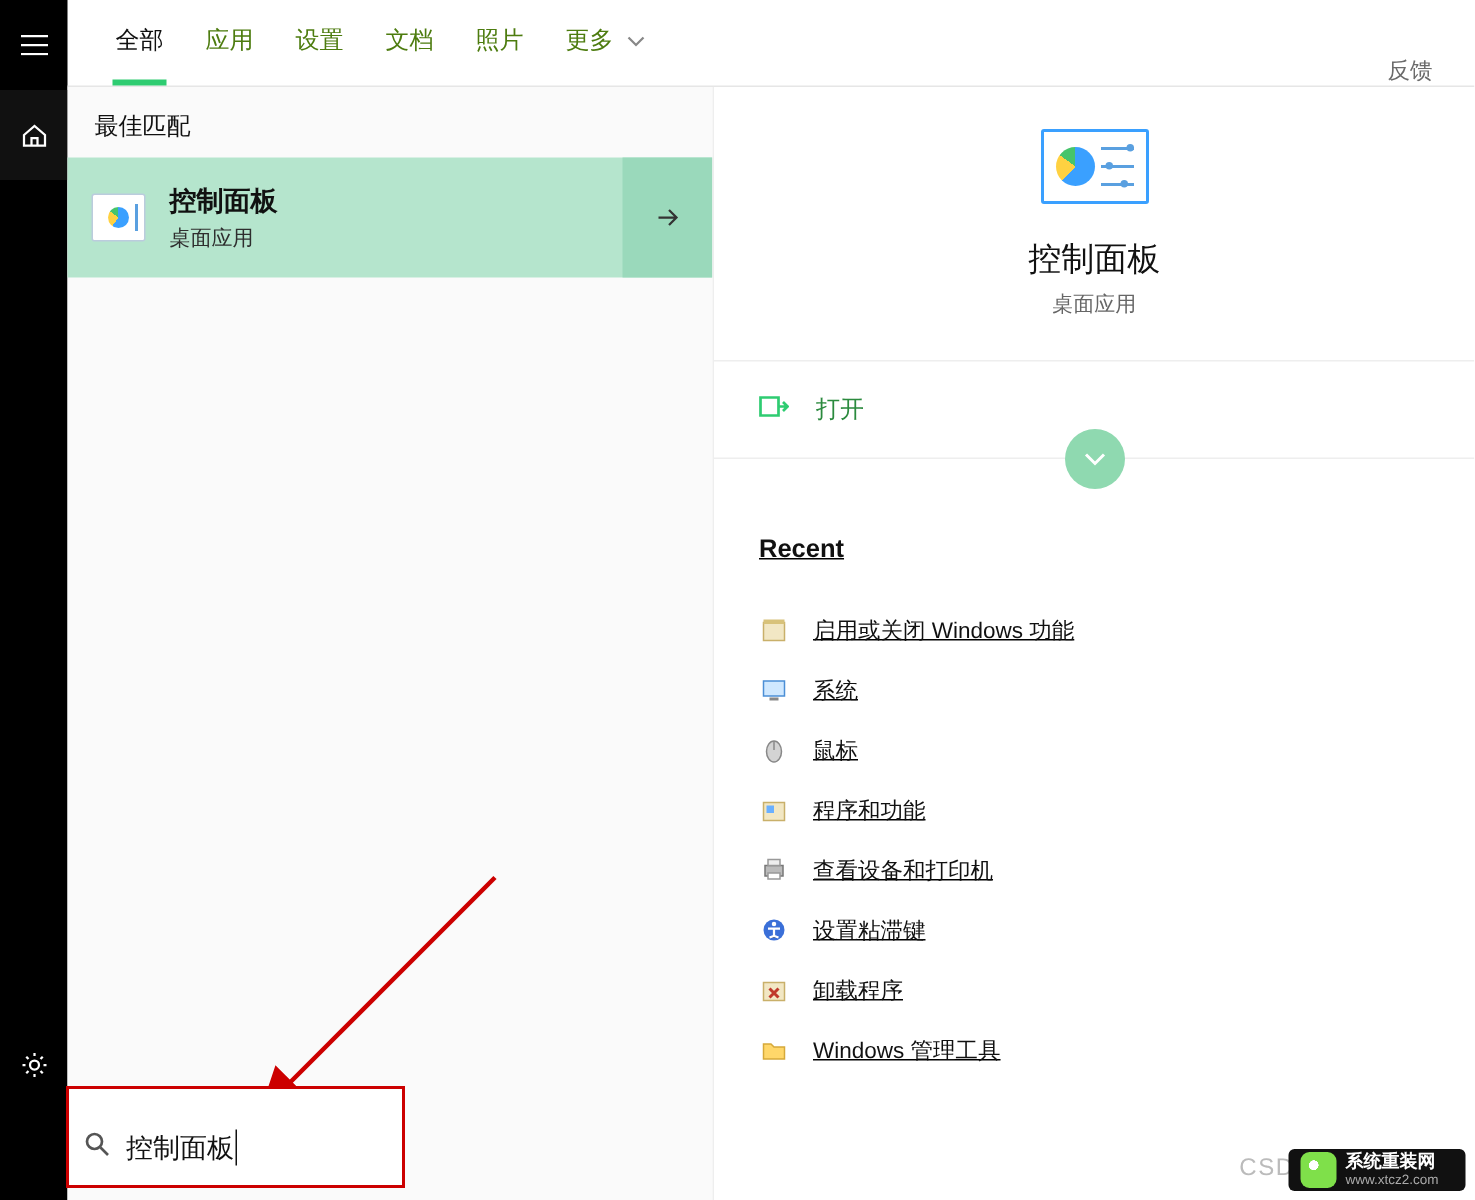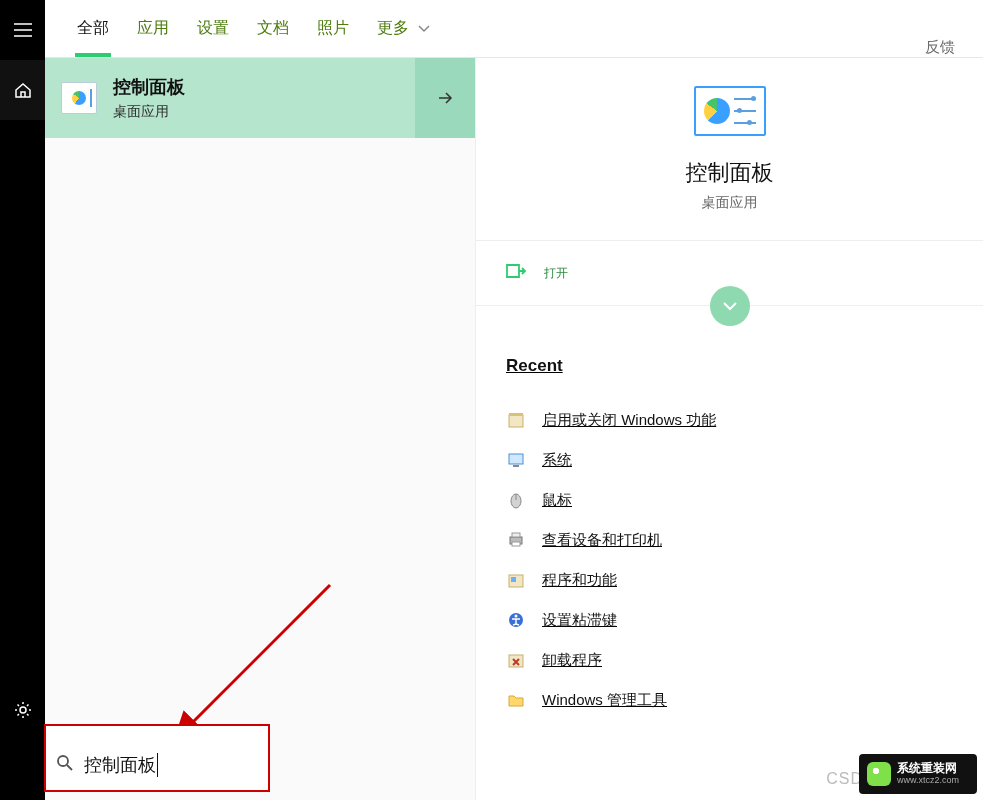--- a/index.html
+++ b/index.html
@@ -151,21 +151,21 @@
   .preview-title { font-size: 22px; color: #111; }
   .preview-sub { font-size: 14px; color: #666; margin-top: 6px; }
   .preview-sep { height: 1px; background: #eee; margin: 0 0 0 0; }
   .open-row {
     display: flex; align-items: center;
     height: 64px;
     padding: 0 30px;
     cursor: pointer;
   }
   .open-row .open-icon { color: #2ecc71; margin-right: 18px; }
-  .open-row .open-label { color: #2b8a3e; font-size: 12px; }
+  .open-row .open-label { color: #2b8a3e; font-size: 16px; }
   .expand-circle {
     align-self: center;
     width: 40px; height: 40px;
     background: #8fd9b0;
     border-radius: 50%;
     display: flex; align-items: center; justify-content: center;
     color: #fff;
     margin: -20px 0 18px 0;
     cursor: pointer;
     position: relative;
@@ -215,21 +215,21 @@
   }
   .csd {
     position: absolute;
     right: 120px; bottom: 12px;
     color: #bbb; font-size: 16px;
     letter-spacing: 1px;
   }
   .watermark {
     position: absolute;
     right: 6px; bottom: 6px;
-    width: 118px; height: 40px;
+    width: 118px; height: 28px;
     background: #111;
     border-radius: 4px;
     display: flex; align-items: center;
     padding: 0 8px;
     color: #fff;
   }
   .wm-icon {
     width: 24px; height: 24px;
     background: #7fe04a;
     border-radius: 6px;
@@ -287,20 +287,21 @@
               <path fill="none" stroke="#888" stroke-width="1.5" d="M2 3l5 5 5-5"></path>
             </svg>
         </span>
       </div>
       <div class="tabs-spacer"></div>
       <div class="feedback">反馈</div>
     </div>
 
     <div class="content">
       <div class="results-col">
+        <div class="section-label">最佳匹配</div>
         <div class="result-row">
           <div class="result-icon">
             <div class="pie"></div>
               <div class="bars"></div>
           </div>
           <div class="result-text">
             <div class="result-title">控制面板</div>
             <div class="result-sub">桌面应用</div>
           </div>
           <div class="result-arrow">
@@ -366,35 +367,35 @@
                 <svg viewBox="0 0 18 18">
                   <ellipse cx="9" cy="10" rx="5" ry="7" fill="#d3d3d3" stroke="#888"></ellipse>
                   <line x1="9" y1="3" x2="9" y2="9" stroke="#888"></line>
                 </svg>
               </span>
             <span>鼠标</span>
           </div>
           <div class="recent-item">
             <span class="ri-icon">
                 <svg viewBox="0 0 18 18">
+                  <rect x="2" y="4" width="14" height="12" fill="#f2e7c4" stroke="#c9b06a"></rect>
+                  <rect x="4" y="6" width="5" height="5" fill="#6ab0ff"></rect>
+                </svg>
+              </span>
+            <span>程序和功能</span>
+          </div>
+          <div class="recent-item">
+            <span class="ri-icon">
+                <svg viewBox="0 0 18 18">
                   <rect x="3" y="6" width="12" height="7" fill="#bbb" stroke="#777"></rect>
                   <rect x="5" y="2" width="8" height="4" fill="#eee" stroke="#999"></rect>
                   <rect x="5" y="11" width="8" height="4" fill="#fff" stroke="#999"></rect>
                 </svg>
               </span>
             <span>查看设备和打印机</span>
-          </div>
-          <div class="recent-item">
-            <span class="ri-icon">
-                <svg viewBox="0 0 18 18">
-                  <rect x="2" y="4" width="14" height="12" fill="#f2e7c4" stroke="#c9b06a"></rect>
-                  <rect x="4" y="6" width="5" height="5" fill="#6ab0ff"></rect>
-                </svg>
-              </span>
-            <span>程序和功能</span>
           </div>
           <div class="recent-item">
             <span class="ri-icon">
                 <svg viewBox="0 0 18 18">
                   <circle cx="9" cy="9" r="7" fill="#3a6fd8"></circle>
                   <circle cx="9" cy="5" r="1.5" fill="#fff"></circle>
                   <path stroke="#fff" stroke-width="1.5" d="M5 8h8M9 8v5M6 14l3-1 3 1"></path>
                 </svg>
               </span>
             <span>设置粘滞键</span>

